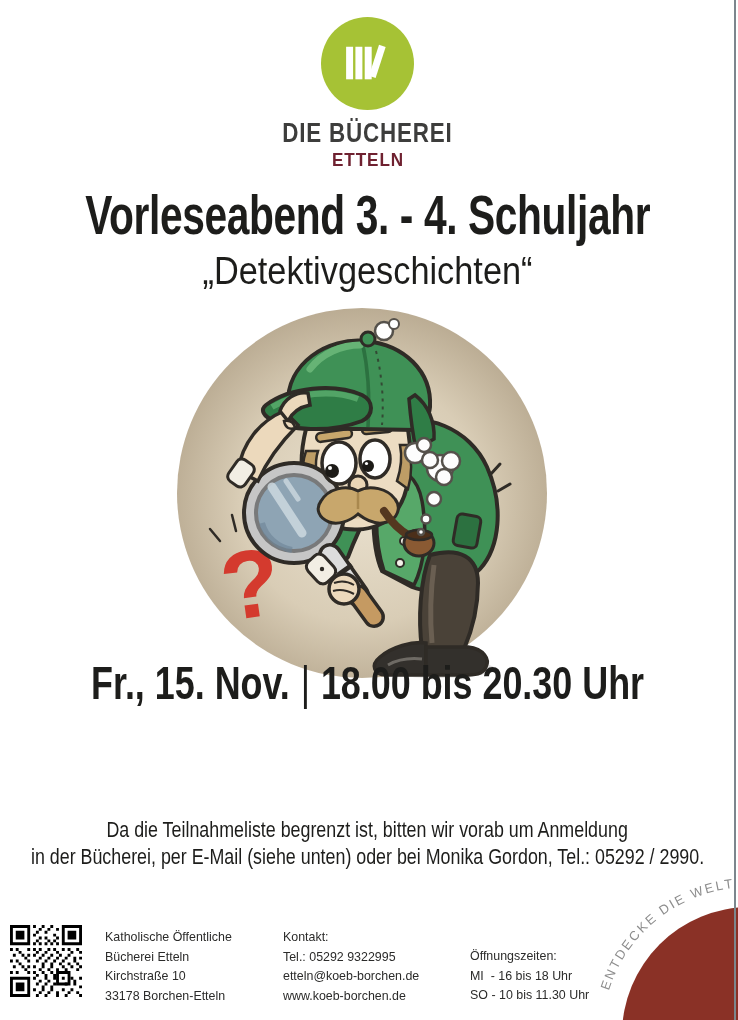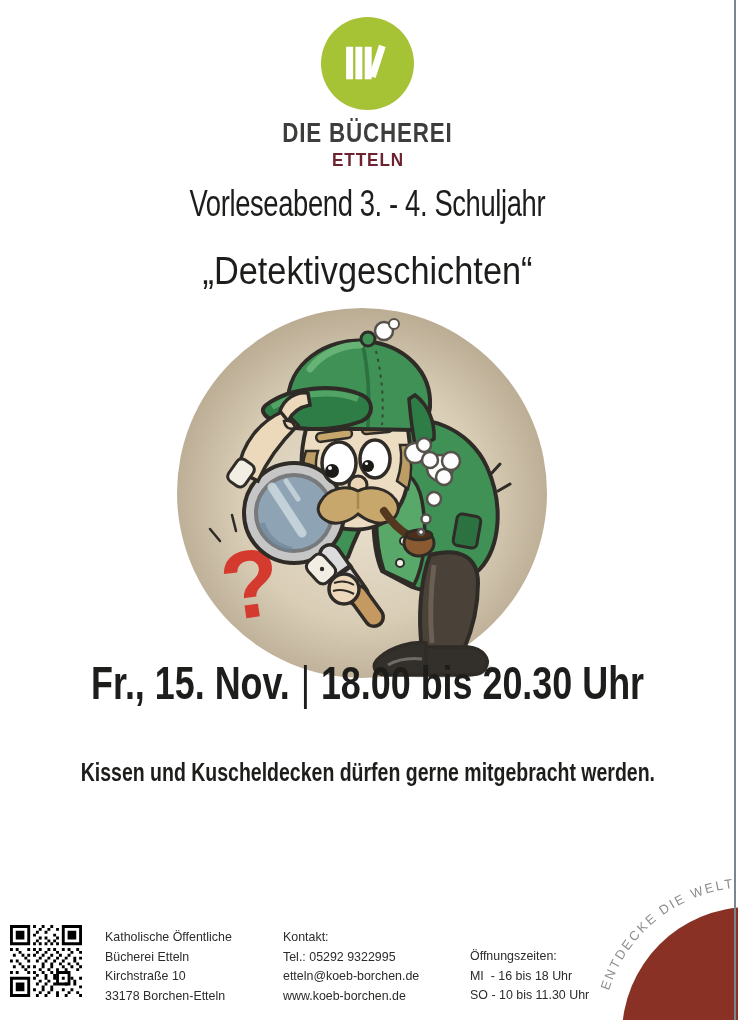--- a/index.html
+++ b/index.html
@@ -7,21 +7,21 @@
         font-family:"Liberation Sans",sans-serif;color:var(--text,#1d1d1b);}
   .centerline{position:absolute;left:0;width:735px;display:flex;justify-content:center;}
   .nowrap{white-space:nowrap;}
   
   .logo-wrap{position:absolute;top:17px;left:0;width:735px;display:flex;flex-direction:column;align-items:center;}
   .logo-name{margin-top:7px;font-size:28px;font-weight:700;letter-spacing:1px;color:#3d3d3c;
              transform:scaleX(.8);transform-origin:center;white-space:nowrap;}
   .logo-sub{margin-top:1px;font-size:18px;font-weight:700;letter-spacing:1px;color:var(--etteln,#6f2130);
             transform:scaleX(.95);transform-origin:center;white-space:nowrap;}
   
-  .title{top:183px;font-size:37px;font-weight:400;letter-spacing:-.5px;}
+  .title{top:183px;font-size:55px;font-weight:700;letter-spacing:-.5px;}
   .title>span{transform:scaleX(.74);transform-origin:center;}
   .subtitle{top:249px;font-size:39px;font-weight:400;}
   .subtitle>span{transform:scaleX(.88);transform-origin:center;}
   
   .dateline{top:656px;font-size:46px;font-weight:700;}
   .dateline>span{transform:scaleX(.78);transform-origin:center;display:inline-flex;}
   .dateline .sep{margin:0 14px;font-weight:400;}
   .note{top:757px;font-size:26px;font-weight:700;}
   .note>span{transform:scaleX(.75);transform-origin:center;}
   .reg{top:817px;flex-direction:column;align-items:center;font-size:21.5px;line-height:27px;font-weight:400;}
@@ -187,24 +187,25 @@
   </svg>
 
   <div class="centerline dateline">
     <span class="nowrap">
       <span>Fr., 15. Nov.</span>
       <span class="sep">|</span>
       <span>18.00 bis 20.30 Uhr</span>
     </span>
   </div>
 
-  <div class="centerline note">
-    <span class="nowrap">Kissen und Kuscheldecken dürfen gerne mitgebracht werden.</span>
-  </div>
-
+
+  <div class="centerline reg">
+    <span class="nowrap">Da die Teilnahmeliste begrenzt ist, bitten wir vorab um Anmeldung</span>
+    <span class="nowrap">in der Bücherei, per E-Mail (siehe unten) oder bei Monika Gordon, Tel.: 05292 / 2990.</span>
+  </div>
 
   <svg class="qr" viewBox="0 0 25 25">
     <rect x="0" y="0" width="25" height="25" fill="#ffffff"></rect>
     <path fill="#000000" fill-rule="evenodd" d="
       M0 0h7v7H0z M1 1v5h5V1z M2 2h3v3H2z
       M18 0h7v7h-7z M19 1v5h5V1z M20 2h3v3h-3z
       M0 18h7v7H0z M1 19v5h5v-5z M2 20h3v3H2z
       M16 16h5v5h-5z M17 17v3h3v-3z M18 18h1v1h-1z"></path>
     <path fill="#000000" d="
       M8 6h1v1H8z M10 6h1v1h-1z M12 6h1v1h-1z M14 6h1v1h-1z M16 6h1v1h-1z

